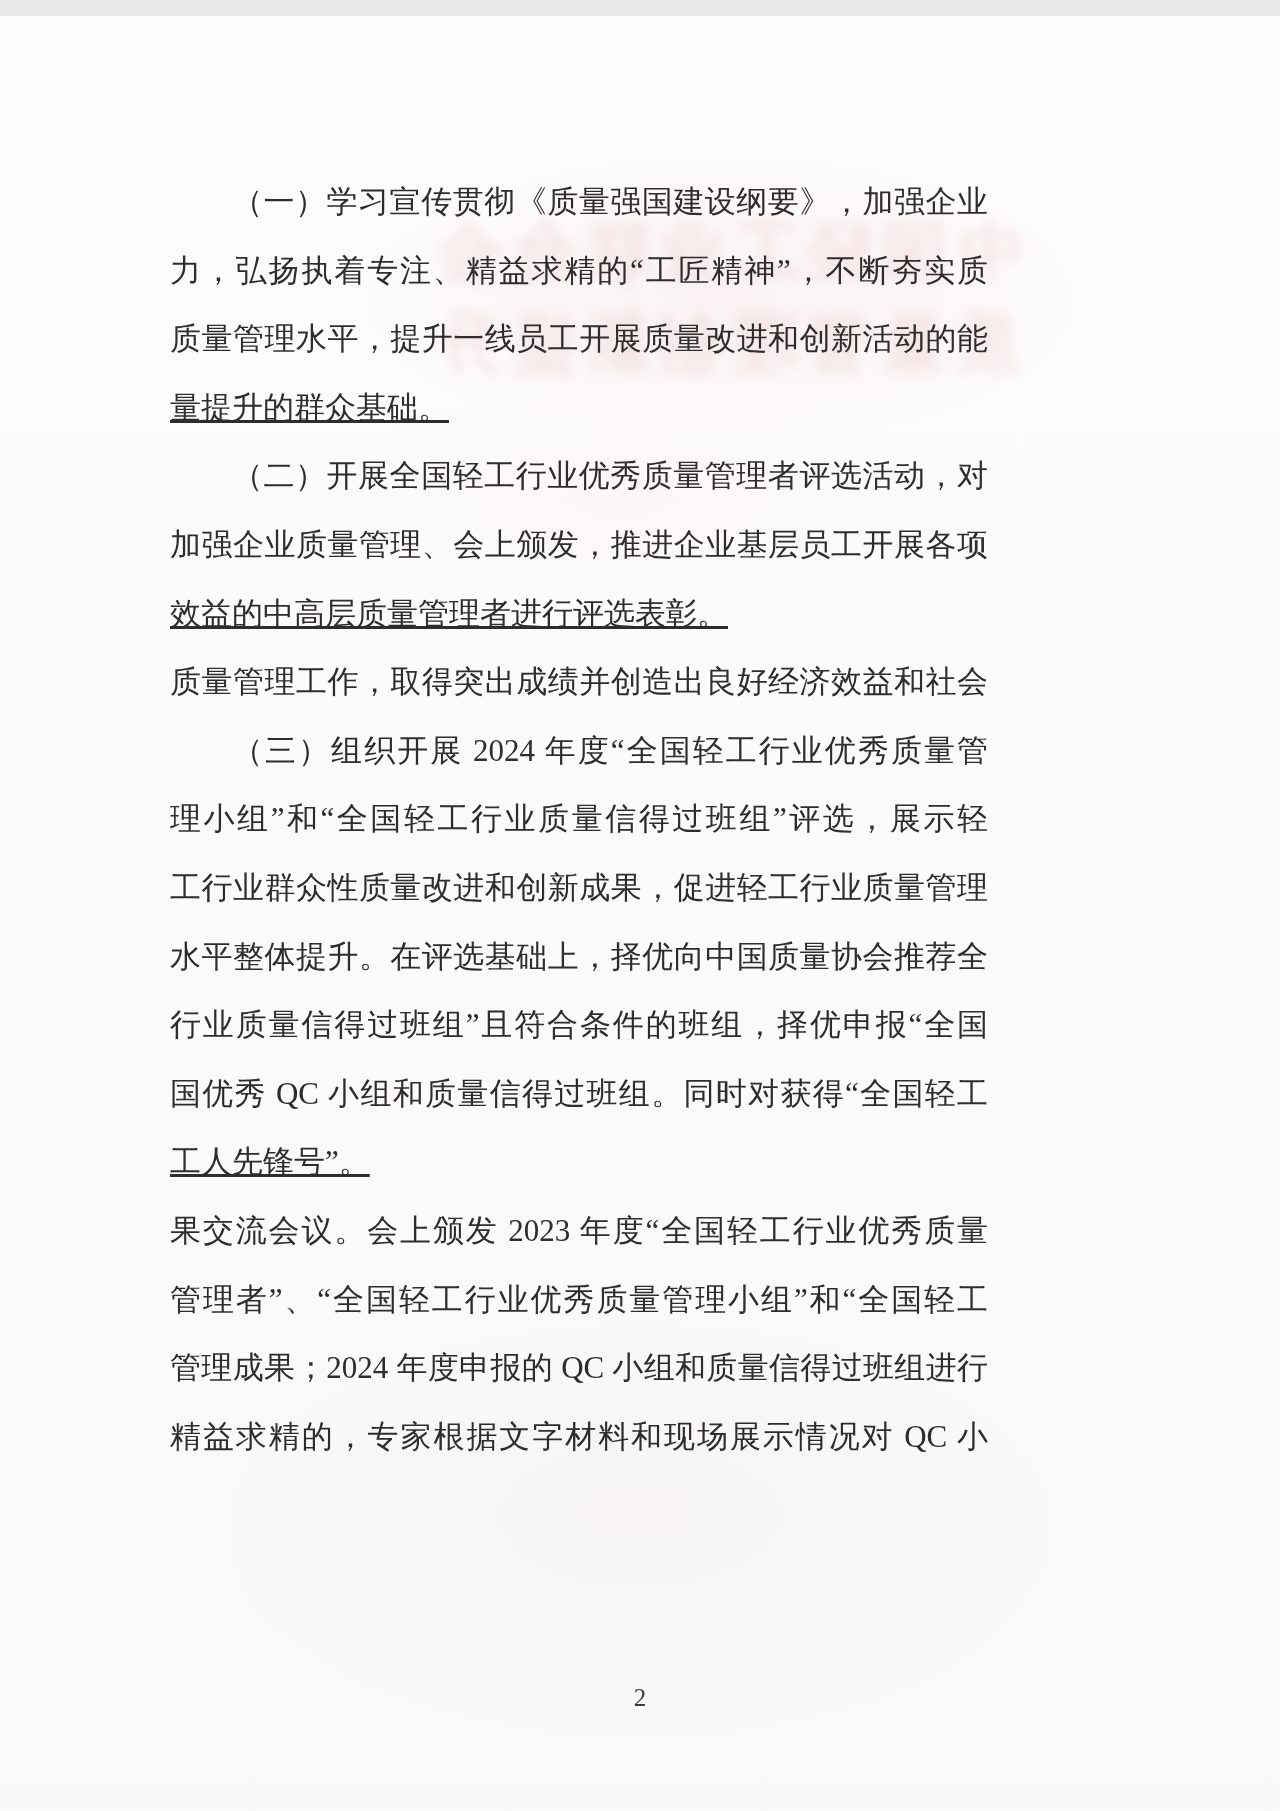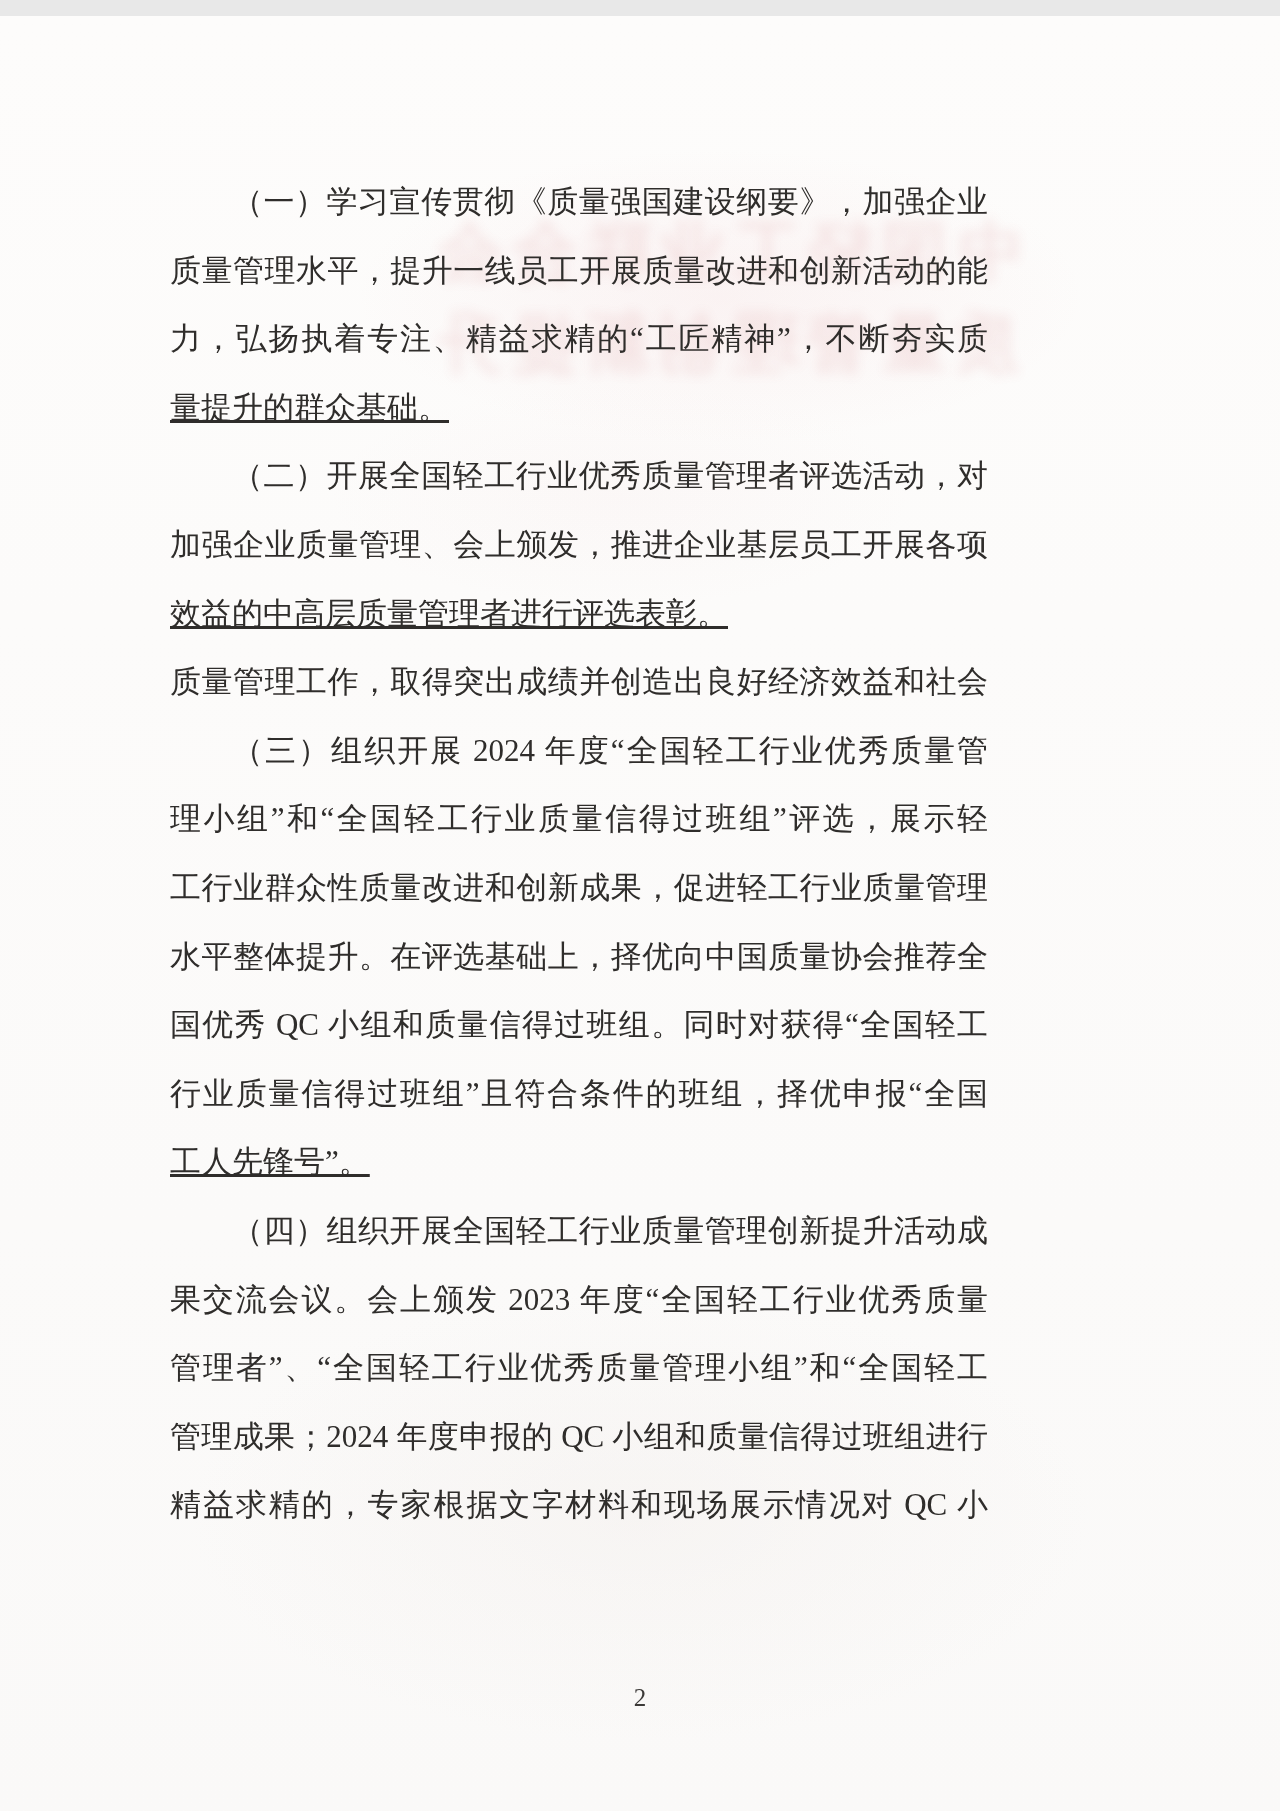--- a/index.html
+++ b/index.html
@@ -76,38 +76,37 @@
 <div class="page">
 
   <div class="ghost">
     <div>中国轻工业联合会</div>
     <div>质量管理创新提升</div>
   </div>
 
   <div class="content">
 
     <div class="line first">（一）学习宣传贯彻《质量强国建设纲要》，加强企业</div>
+    <div class="line">力，弘扬执着专注、精益求精的“工匠精神”，不断夯实质</div>
     <div class="line">质量管理水平，提升一线员工开展质量改进和创新活动的能</div>
-    <div class="line">力，弘扬执着专注、精益求精的“工匠精神”，不断夯实质</div>
     <div class="line plain">量提升的群众基础。</div>
 
     <div class="line first">（二）开展全国轻工行业优秀质量管理者评选活动，对</div>
     <div class="line">加强企业质量管理、会上颁发，推进企业基层员工开展各项</div>
     <div class="line plain">效益的中高层质量管理者进行评选表彰。</div>
     <div class="line">质量管理工作，取得突出成绩并创造出良好经济效益和社会</div>
 
     <div class="line first">（三）组织开展 2024 年度“全国轻工行业优秀质量管</div>
     <div class="line">理小组”和“全国轻工行业质量信得过班组”评选，展示轻</div>
     <div class="line">工行业群众性质量改进和创新成果，促进轻工行业质量管理</div>
     <div class="line">水平整体提升。在评选基础上，择优向中国质量协会推荐全</div>
+    <div class="line">行业质量信得过班组”且符合条件的班组，择优申报“全国</div>
     <div class="line">国优秀 QC 小组和质量信得过班组。同时对获得“全国轻工</div>
-    <div class="line">行业质量信得过班组”且符合条件的班组，择优申报“全国</div>
     <div class="line plain">工人先锋号”。</div>
 
-    <div class="line first">（四）组织开展全国轻工行业质量管理创新提升活动成</div>
     <div class="line">果交流会议。会上颁发 2023 年度“全国轻工行业优秀质量</div>
     <div class="line">管理者”、“全国轻工行业优秀质量管理小组”和“全国轻工</div>
     <div class="line">管理成果；2024 年度申报的 QC 小组和质量信得过班组进行</div>
     <div class="line">精益求精的，专家根据文字材料和现场展示情况对 QC 小</div>
   </div>
 
   <div class="pagenum">2</div>
 
 </div>
 

